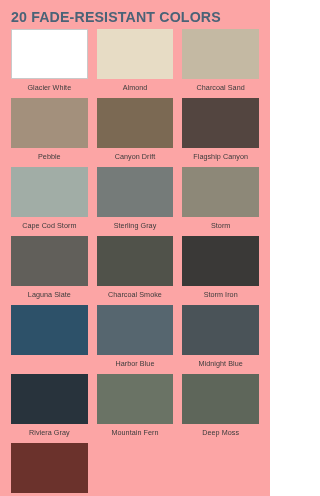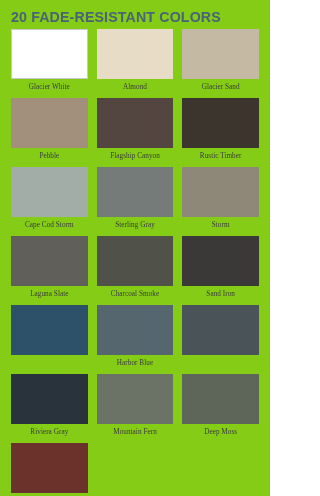--- a/index.html
+++ b/index.html
@@ -10,21 +10,21 @@
     width: 270px;
     height: 496px;
     background: #ffffff;
     font-family: "Liberation Sans", sans-serif;
     overflow: hidden;
   }
   #page {
     width: 270px;
     height: 496px;
     position: relative;
-    background: #84cc16;
+    background: #fca5a5;
     box-sizing: border-box;
   }
   #title {
     font-size: 14.2px;
     font-weight: bold;
     letter-spacing: 0.15px;
     color: #4a6377;
     padding: 9px 0 0 11px;
     line-height: 16px;
     white-space: nowrap;
@@ -56,54 +56,53 @@
     border: 1px solid #c9c9c9;
   }
   .label {
     font-size: 7.2px;
     color: #3b3b3b;
     text-align: center;
     line-height: 9px;
     padding: 4px 0 6px 0;
     white-space: nowrap;
     letter-spacing: 0.05px;
-    font-family: Liberation Serif, serif;
   }
 </style>
 </head>
 <body>
 
 <div id="page">
 
   <div id="title" style="color: rgb(74, 99, 119);">20 FADE-RESISTANT COLORS</div>
 
   <div id="grid">
       <div class="cell">
         <div class="swatch bordered" style="background-color: rgb(255, 255, 255);"></div>
         <div class="label">Glacier White</div>
       </div>
       <div class="cell">
         <div class="swatch" style="background-color: rgb(231, 220, 197);"></div>
         <div class="label">Almond</div>
       </div>
       <div class="cell">
         <div class="swatch" style="background-color: rgb(196, 185, 163);"></div>
-        <div class="label">Glacier Sand</div>
+        <div class="label">Charcoal Sand</div>
       </div>
       <div class="cell">
         <div class="swatch" style="background-color: rgb(163, 144, 124);"></div>
         <div class="label">Pebble</div>
       </div>
       <div class="cell">
+        <div class="swatch" style="background-color: rgb(123, 105, 83);"></div>
+        <div class="label">Canyon Drift</div>
+      </div>
+      <div class="cell">
         <div class="swatch" style="background-color: rgb(83, 69, 64);"></div>
         <div class="label">Flagship Canyon</div>
-      </div>
-      <div class="cell">
-        <div class="swatch" style="background-color: rgb(60, 53, 45);"></div>
-        <div class="label">Rustic Timber</div>
       </div>
       <div class="cell">
         <div class="swatch" style="background-color: rgb(161, 173, 166);"></div>
         <div class="label">Cape Cod Storm</div>
       </div>
       <div class="cell">
         <div class="swatch" style="background-color: rgb(117, 123, 121);"></div>
         <div class="label">Sterling Gray</div>
       </div>
       <div class="cell">
@@ -113,31 +112,32 @@
       <div class="cell">
         <div class="swatch" style="background-color: rgb(97, 95, 90);"></div>
         <div class="label">Laguna Slate</div>
       </div>
       <div class="cell">
         <div class="swatch" style="background-color: rgb(80, 82, 74);"></div>
         <div class="label">Charcoal Smoke</div>
       </div>
       <div class="cell">
         <div class="swatch" style="background-color: rgb(58, 57, 55);"></div>
-        <div class="label">Sand Iron</div>
+        <div class="label">Storm Iron</div>
       </div>
       <div class="cell">
         <div class="swatch" style="background-color: rgb(45, 81, 105);"></div>
       </div>
       <div class="cell">
         <div class="swatch" style="background-color: rgb(86, 102, 111);"></div>
         <div class="label">Harbor Blue</div>
       </div>
       <div class="cell">
         <div class="swatch" style="background-color: rgb(74, 83, 88);"></div>
+        <div class="label">Midnight Blue</div>
       </div>
       <div class="cell">
         <div class="swatch" style="background-color: rgb(40, 51, 60);"></div>
         <div class="label">Riviera Gray</div>
       </div>
       <div class="cell">
         <div class="swatch" style="background-color: rgb(106, 115, 101);"></div>
         <div class="label">Mountain Fern</div>
       </div>
       <div class="cell">

